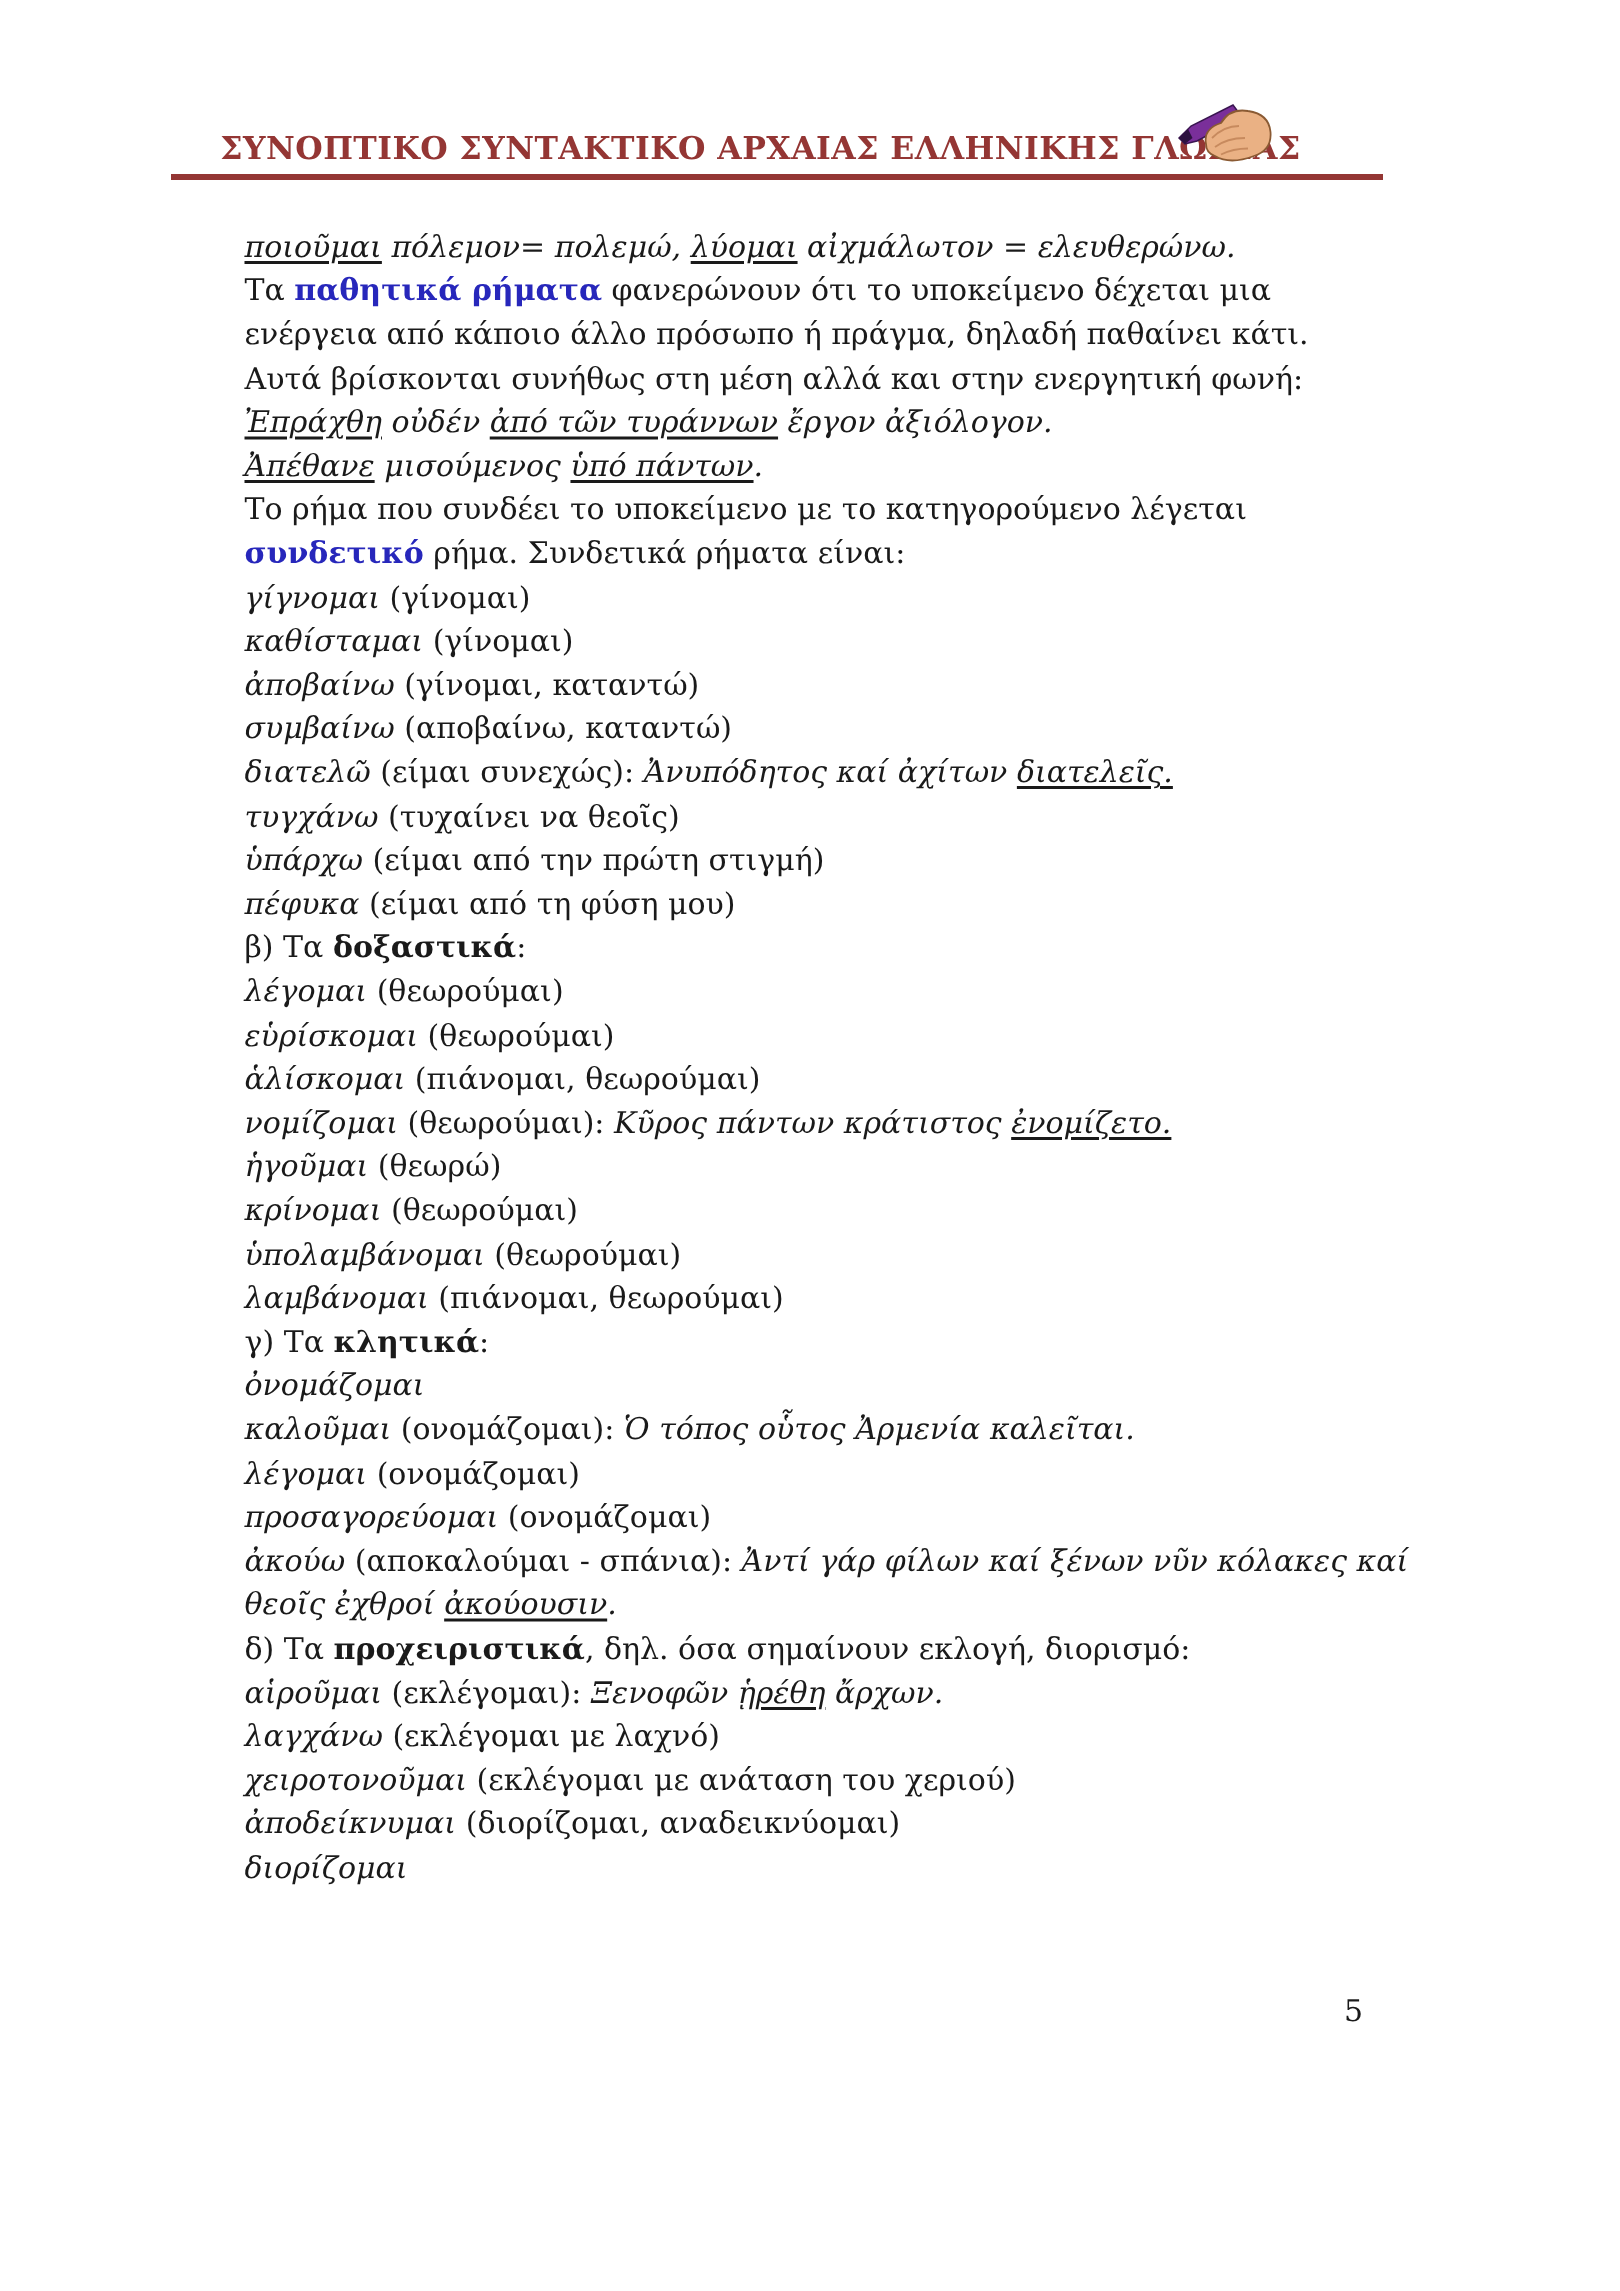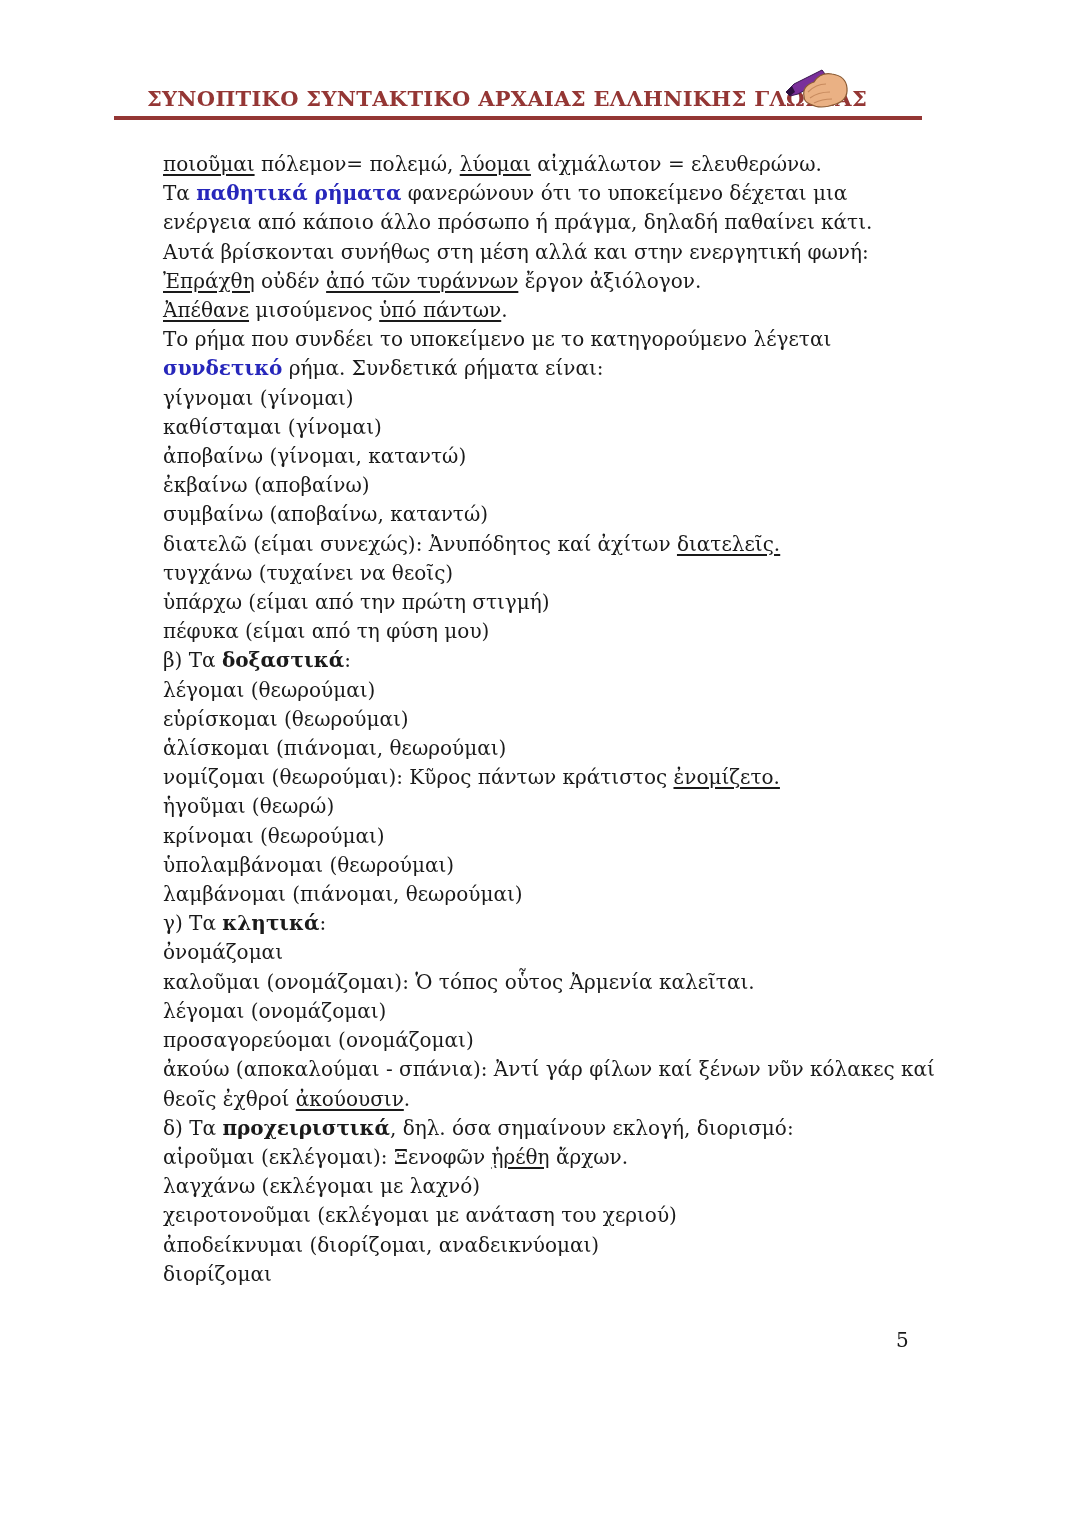--- a/index.html
+++ b/index.html
@@ -42,21 +42,21 @@
   }
   .doc-body {
     position:absolute;
     top:150px;
     left:163px;
     width:790px;
     font-size:20px;
     line-height:29.2px;
   }
   .line { white-space:pre; }
-  .seg-i { }
+  .seg-i { font-style:italic; }
   .seg-b { font-weight:bold; }
   .seg-u { text-decoration:underline; text-underline-offset:3px; }
   .seg-c { color:var(--accent-blue,#2727bb); }
   .page-number {
     position:absolute;
     top:1328px;
     left:896px;
     font-size:20px;
     color:var(--text,#1a1a1a);
   }
@@ -88,21 +88,20 @@
       <div class="line"><span class="">Τα </span><span class="seg-b seg-c">παθητικά ρήματα</span><span class=""> φανερώνουν ότι το υποκείμενο δέχεται μια</span></div>
       <div class="line"><span class="">ενέργεια από κάποιο άλλο πρόσωπο ή πράγμα, δηλαδή παθαίνει κάτι.</span></div>
       <div class="line"><span class="">Αυτά βρίσκονται συνήθως στη μέση αλλά και στην ενεργητική φωνή:</span></div>
       <div class="line"><span class="seg-i seg-u">Ἐπράχθη</span><span class="seg-i"> οὐδέν </span><span class="seg-i seg-u">ἀπό τῶν τυράννων</span><span class="seg-i"> ἔργον ἀξιόλογον.</span></div>
       <div class="line"><span class="seg-i seg-u">Ἀπέθανε</span><span class="seg-i"> μισούμενος </span><span class="seg-i seg-u">ὑπό πάντων</span><span class="seg-i">.</span></div>
       <div class="line"><span class="">Το ρήμα που συνδέει το υποκείμενο με το κατηγορούμενο λέγεται</span></div>
       <div class="line"><span class="seg-b seg-c">συνδετικό</span><span class=""> ρήμα. Συνδετικά ρήματα είναι:</span></div>
       <div class="line"><span class="seg-i">γίγνομαι</span><span class=""> (γίνομαι)</span></div>
       <div class="line"><span class="seg-i">καθίσταμαι</span><span class=""> (γίνομαι)</span></div>
       <div class="line"><span class="seg-i">ἀποβαίνω</span><span class=""> (γίνομαι, καταντώ)</span></div>
-      <div class="line"><span class="seg-i">ἐκβαίνω</span><span class=""> (αποβαίνω)</span></div>
       <div class="line"><span class="seg-i">συμβαίνω</span><span class=""> (αποβαίνω, καταντώ)</span></div>
       <div class="line"><span class="seg-i">διατελῶ</span><span class=""> (είμαι συνεχώς): </span><span class="seg-i">Ἀνυπόδητος καί ἀχίτων </span><span class="seg-i seg-u">διατελεῖς.</span></div>
       <div class="line"><span class="seg-i">τυγχάνω</span><span class=""> (τυχαίνει να θεοῖς)</span></div>
       <div class="line"><span class="seg-i">ὑπάρχω</span><span class=""> (είμαι από την πρώτη στιγμή)</span></div>
       <div class="line"><span class="seg-i">πέφυκα</span><span class=""> (είμαι από τη φύση μου)</span></div>
       <div class="line"><span class="">β) Τα </span><span class="seg-b">δοξαστικά</span><span class="">:</span></div>
       <div class="line"><span class="seg-i">λέγομαι</span><span class=""> (θεωρούμαι)</span></div>
       <div class="line"><span class="seg-i">εὑρίσκομαι</span><span class=""> (θεωρούμαι)</span></div>
       <div class="line"><span class="seg-i">ἁλίσκομαι</span><span class=""> (πιάνομαι, θεωρούμαι)</span></div>
       <div class="line"><span class="seg-i">νομίζομαι</span><span class=""> (θεωρούμαι): </span><span class="seg-i">Κῦρος πάντων κράτιστος </span><span class="seg-i seg-u">ἐνομίζετο.</span></div>

